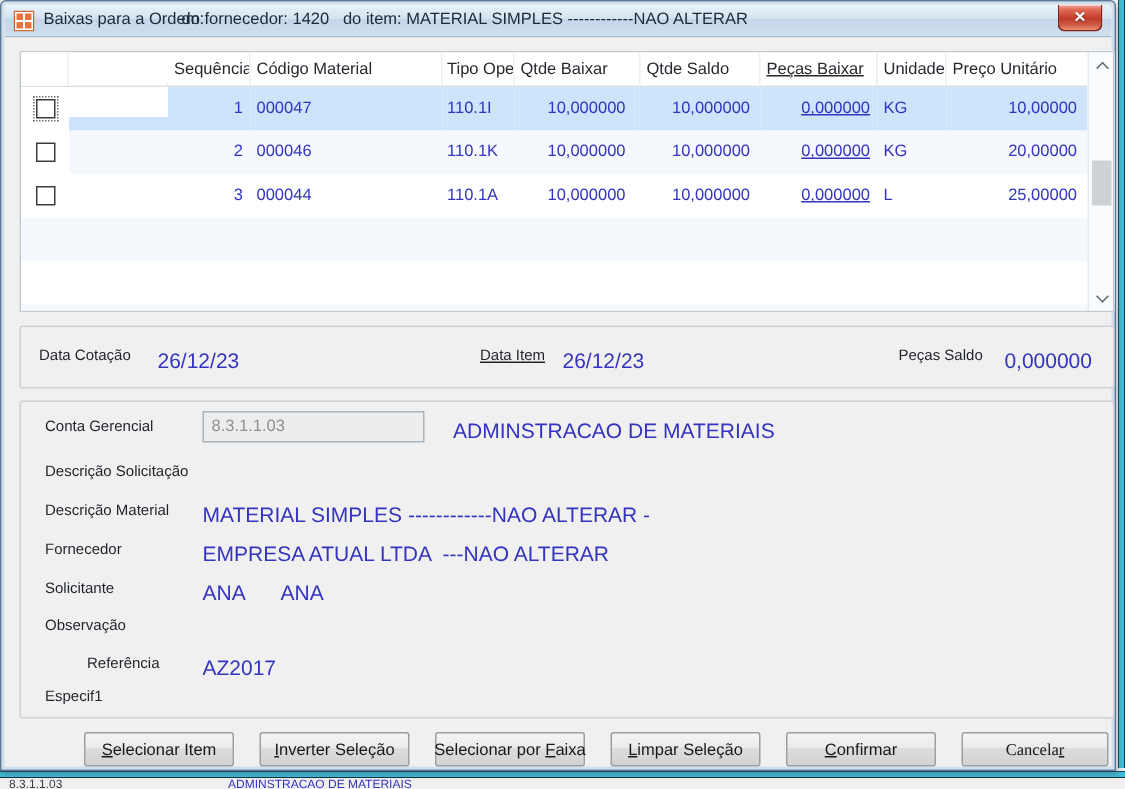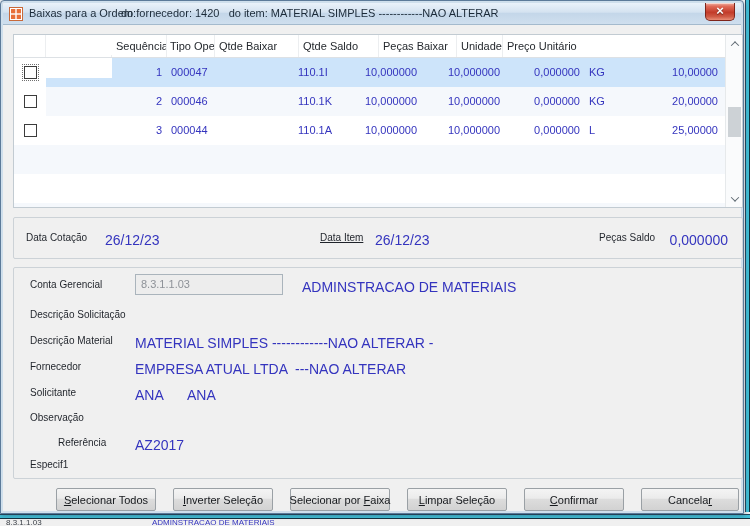--- a/index.html
+++ b/index.html
@@ -49,21 +49,21 @@
   .row-alt { background:#f5f8fc; }
   .row-plain { background:#ffffff; }
   
   .c0{width:32px; display:flex; align-items:center; justify-content:center; background:#fff;}
   .c1{width:66px; text-align:right; padding-right:5px;margin-top:20px;}
   .c2{width:55px; text-align:right; padding-right:5px;}
   .c3{width:128px; padding-left:4px;}
   .c4{width:48px; padding-left:3px;}
   .c5{width:80px; text-align:right; padding-right:6px;}
   .c6{width:84px; text-align:right; padding-right:7px;}
-  .c7{width:78px; text-align:right; padding-right:5px;}
+  .c7{width:78px; text-align:right; padding-right:5px;text-decoration:underline;}
   .c8{width:46px; padding-left:4px;}
   .c9{width:94px; text-align:right; padding-right:7px; border-right:none;}
   .checkbox { width:13px; height:13px; background:#fff; border:1px solid #3c3c3c; display:inline-block; }
   .focus-cb { outline:1px dotted #707070; outline-offset:1px; }
 
   
   .vscroll { position:absolute; right:0; top:0; width:17px; height:172px; background:#fafbfc; border-left:1px solid #e6e9eb; }
   .sb-btn { position:absolute; left:0; width:17px; height:17px; display:flex; align-items:center; justify-content:center; }
   .sb-up { top:0; } .sb-down { bottom:0; }
   .chev { width:6px; height:6px; border-left:1.4px solid #5f6a72; border-top:1.4px solid #5f6a72; }
@@ -116,20 +116,21 @@
       <div class="close-btn">
         <span>×</span>
       </div>
     </div>
 
     <div class="grid">
       <div class="grid-header">
         <div class="gh-cell c0"></div>
         <div class="gh-cell c1" style="text-align:left;">Solicitação</div>
         <div class="gh-cell c2" style="text-align:right;">Sequência</div>
+        <div class="gh-cell c3">Código Material</div>
         <div class="gh-cell c4">Tipo Oper.</div>
         <div class="gh-cell c6" style="text-align:left; padding-left:4px;">Qtde Baixar</div>
         <div class="gh-cell c5" style="text-align:left; padding-left:4px;">Qtde Saldo</div>
         <div class="gh-cell c7" style="text-align:left; padding-left:4px;">Peças Baixar</div>
         <div class="gh-cell c8">Unidade</div>
         <div class="gh-cell c9" style="text-align:left; padding-left:4px;">Preço Unitário</div>
       </div>
 
       <div class="grid-body">
 
@@ -221,32 +222,32 @@
       <span class="val" style="left:121px; top:144px;"></span>
 
       <span class="lbl" style="left:16px; top:169px;padding-left:28px;">Referência</span>
       <span class="val" style="left:121px; top:169px;">AZ2017</span>
 
       <span class="lbl" style="left:16px; top:191px;">Especif1</span>
       <span class="val" style="left:121px; top:191px;"></span>
     </div>
 
     <div class="btn" style="left:55px;">
-      <span></span><span class="mn">S</span><span>elecionar Todos</span>
+      <span></span><span class="mn">S</span><span>elecionar Item</span>
     </div>
     <div class="btn" style="left:172px;">
       <span></span><span class="mn">I</span><span>nverter Seleção</span>
     </div>
     <div class="btn" style="left:289px;">
       <span>Selecionar por </span><span class="mn">F</span><span>aixa</span>
     </div>
     <div class="btn" style="left:406px;">
       <span></span><span class="mn">L</span><span>impar Seleção</span>
     </div>
     <div class="btn" style="left:523px;">
       <span></span><span class="mn">C</span><span>onfirmar</span>
     </div>
-    <div class="btn" style="left:640px; width:98px;">
+    <div class="btn" style="left:640px; width:98px;font-family:Liberation Serif, serif;">
       <span>Cancela</span><span class="mn">r</span><span></span>
     </div>
 
   </div>
 </div>
 
 </body></html>

